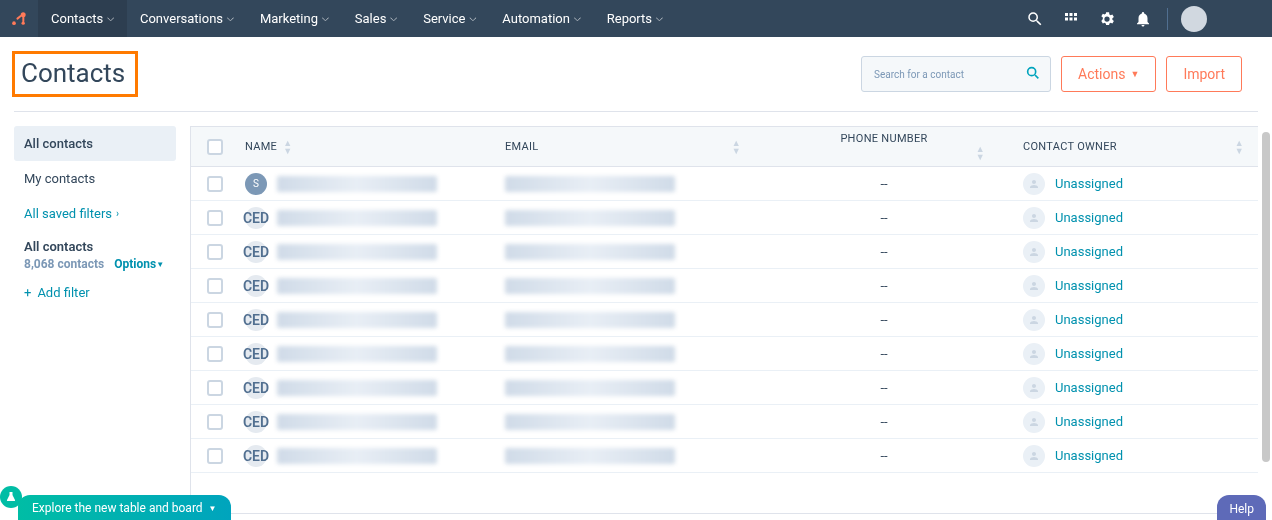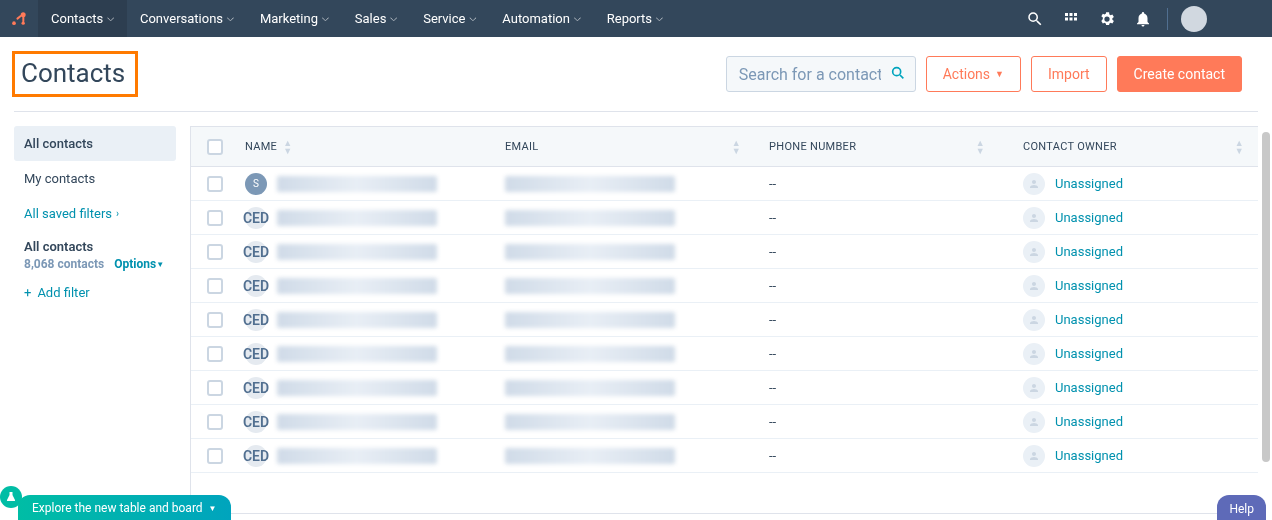--- a/index.html
+++ b/index.html
@@ -13,21 +13,21 @@
     .nav-spacer { flex:1; }
     .nav-icon-btn { width:36px; height:37px; display:flex; align-items:center; justify-content:center; cursor:pointer; }
     .nav-icon-btn svg { width:18px; height:18px; fill:#fff; }
     .nav-divider { width:1px; height:22px; background:#516f90; margin:0 8px 0 6px; }
     .avatar-circle { width:26px; height:26px; border-radius:50%; background:#d1d8e0; }
     .page-header { display:flex; align-items:center; padding:14px 30px 6px 12px; gap:10px; }
     .page-title-box { border:3px solid #ff7a00; padding:4px 10px 6px 6px; }
     .page-title-box h1 { font-size:26px; font-weight:400; color:#33475b; }
     .hdr-spacer { flex:1; }
     .search-wrap { position:relative; width:190px; }
-    .search-input { width:100%; height:36px; border:1px solid #cbd6e2; border-radius:3px; background:#f5f8fa; padding:0 34px 0 12px; font-size:16px; color:#33475b; }
+    .search-input { width:100%; height:36px; border:1px solid #cbd6e2; border-radius:3px; background:#f5f8fa; padding:0 34px 0 12px; font-size:10px; color:#33475b; }
     .search-input::placeholder { color:#7c98b6; }
     .search-mag { position:absolute; right:10px; top:9px; color:#00a4bd; }
     .btn { height:36px; border-radius:3px; padding:0 16px; font-size:14px; cursor:pointer; display:flex; align-items:center; gap:5px; }
     .btn-outline { background:#fff; border:1px solid #ff7a59; color:#ff7a59; }
     .btn-primary { background:#ff7a59; border:1px solid #ff7a59; color:#fff; }
     .divider-line { height:1px; background:#dfe3eb; margin:8px 14px 0 14px; }
     .main { display:flex; padding:14px 0 0 0; height:calc(100% - 118px); }
     .sidebar { width:190px; padding:0 14px 0 14px; flex-shrink:0; }
     .side-item { padding:10px 10px; font-size:13px; color:#33475b; border-radius:3px; cursor:pointer; }
     .side-item.active { background:#eaf0f6; font-weight:500; }
@@ -37,21 +37,21 @@
     .side-group .gsub { font-size:12px; color:#7c98b6; margin-top:3px; display:flex; align-items:center; gap:10px;font-weight:bold; }
     .gsub .opt { color:#0091ae; cursor:pointer; display:flex; align-items:center; gap:0; }
     .add-filter { padding:14px 10px; font-size:13px; color:#0091ae; cursor:pointer; display:flex; align-items:center; gap:6px; }
     .table-wrap { flex:1; border:1px solid #dfe3eb; border-right:none; overflow:hidden; margin-right:14px; }
     .thead { display:flex; background:#f5f8fa; border-bottom:1px solid #dfe3eb; height:40px; align-items:center; font-size:11px; text-transform:uppercase; color:#33475b; letter-spacing:.3px; }
     .th-check, .td-check { width:48px; display:flex; justify-content:center; }
     .chk { width:16px; height:16px; border:2px solid #cbd6e2; border-radius:3px; background:#fff; }
     .th, .td { display:flex; align-items:center; }
     .th-name, .td-name { width:266px; padding-left:6px; }
     .th-email, .td-email { width:250px; }
-    .th-phone, .td-phone { width:244px; padding-left:14px; }
+    .th-phone, .td-phone { width:244px; padding-left:14px;flex-direction:column; }
     .th-owner, .td-owner { flex:1; padding-left:24px; }
     .sort-icon { margin-left:6px; color:#cbd6e2; font-size:9px; line-height:8px; }
     .tbody .row { display:flex; height:34px; align-items:center; border-bottom:1px solid #eaf0f6; font-size:13px; }
     .contact-avatar { width:22px; height:22px; border-radius:50%; background:#7c98b6; color:#fff; display:flex; align-items:center; justify-content:center; font-size:10px; margin-right:10px; flex-shrink:0; }
     .contact-avatar.ced { background:#e5eaf0; color:#516f90; font-size:14px; font-weight:600; }
     .blur-bar { height:16px; background:linear-gradient(90deg,#d0dbe8,#e8eef5,#d0dbe8); border-radius:2px; filter:blur(2px); }
     .td-phone { color:#33475b; }
     .owner-cell { display:flex; align-items:center; gap:10px; }
     .owner-avatar { width:22px; height:22px; border-radius:50%; background:#eaf0f6; display:flex; align-items:center; justify-content:center; }
     .owner-avatar svg { width:12px; height:12px; fill:#cbd6e2; }
@@ -144,21 +144,20 @@
           <circle cx="10" cy="10" r="6"></circle>
           <line x1="15" y1="15" x2="20" y2="20"></line>
         </svg>
     </span>
   </div>
   <button class="btn btn-outline">
     <span>Actions</span>
       <span style="font-size:9px">▼</span>
   </button>
   <button class="btn btn-outline">Import</button>
-  <button class="btn btn-primary">Create contact</button>
 </div>
 <div class="divider-line"></div>
 
 <div class="main">
   <div class="sidebar">
     <div id="side-items">
         <div class="side-item active">All contacts</div>
         <div class="side-item">My contacts</div>
       </div>
     <div class="side-link">

